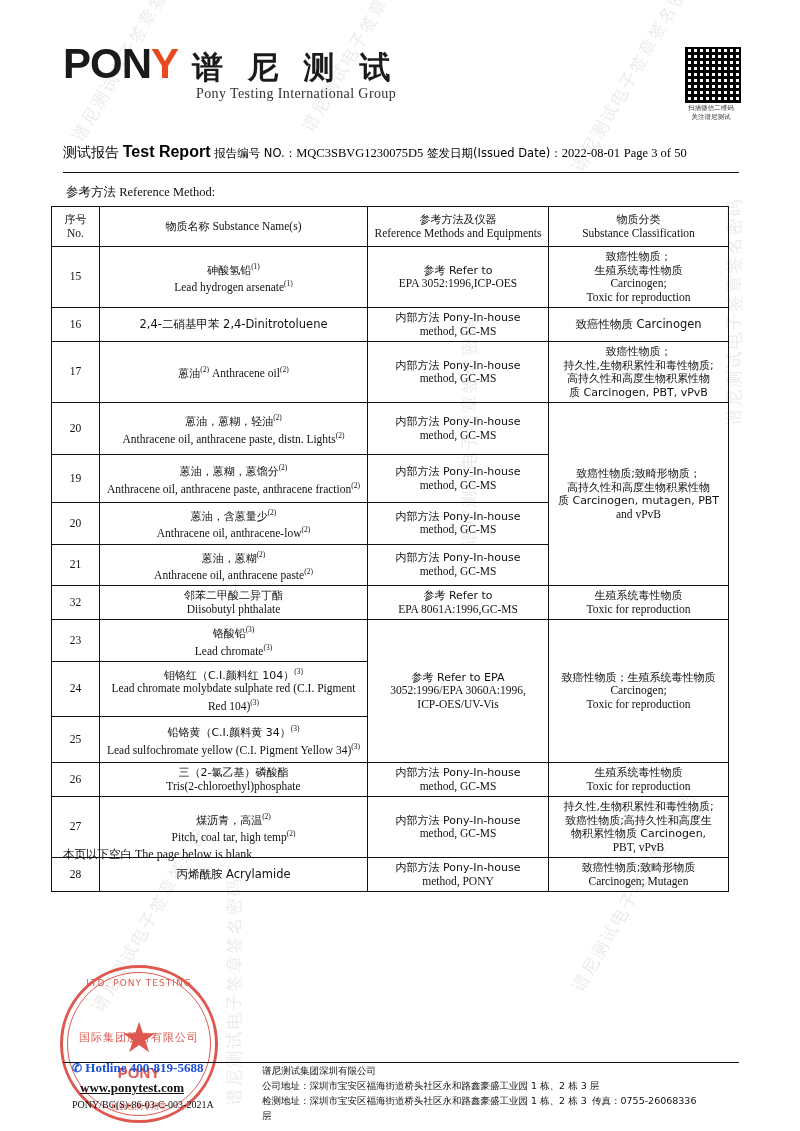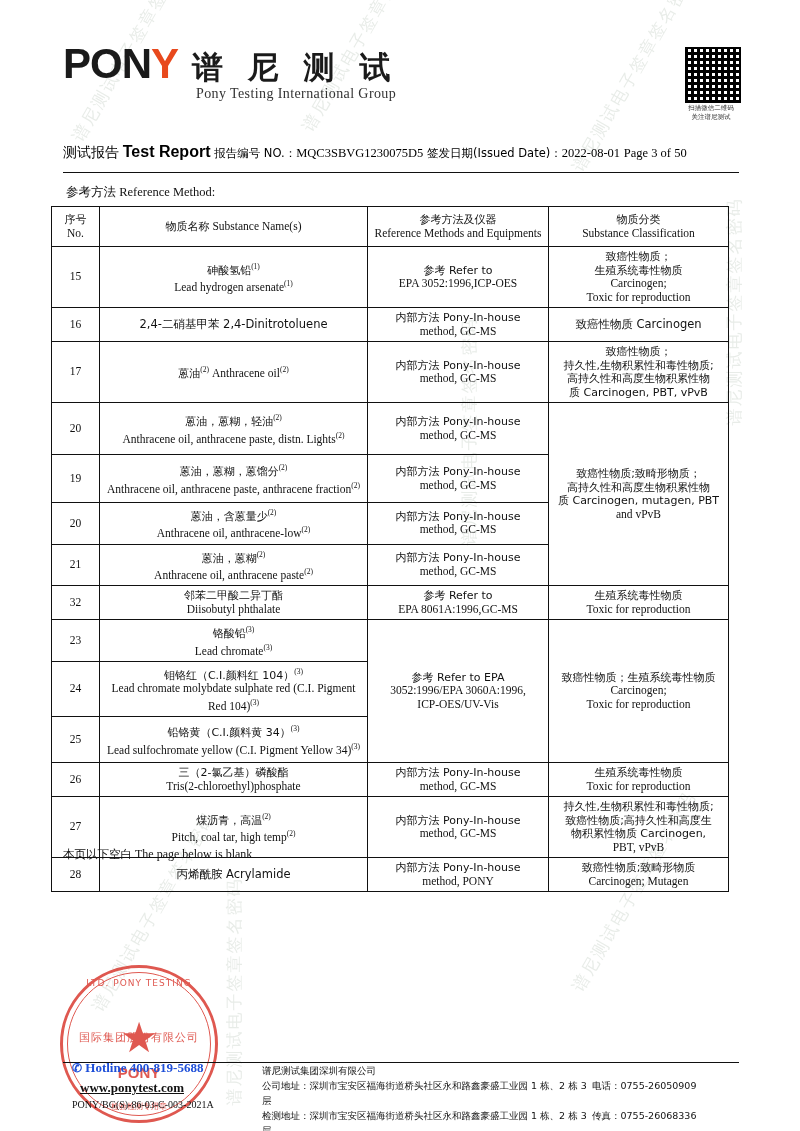--- a/index.html
+++ b/index.html
@@ -428,21 +428,20 @@
   <div class="hotline">
     <span style="font-size:12px">✆</span> <span>Hotline 400-819-5688</span>
   </div>
   <div class="website">www.ponytest.com</div>
   <div class="docno">PONY/BG(S)-86-03-C-003-2021A</div>
 
   <div class="foot-right">
     <div class="cn">谱尼测试集团深圳有限公司</div>
     <div class="foot-row">
       <div class="left cn"><span>公司地址：</span><span>深圳市宝安区福海街道桥头社区永和路鑫豪盛工业园 1 栋、2 栋 3 层</span></div>
-      <div class="right cn"><span>电话：</span><span>0755-26050909</span></div>
     </div>
     <div class="foot-row">
       <div class="left cn"><span>检测地址：</span><span>深圳市宝安区福海街道桥头社区永和路鑫豪盛工业园 1 栋、2 栋 3 层</span></div>
       <div class="right cn"><span>传真：</span><span>0755-26068336</span></div>
     </div>
   </div>
 
 </div>
 
 </body></html>

